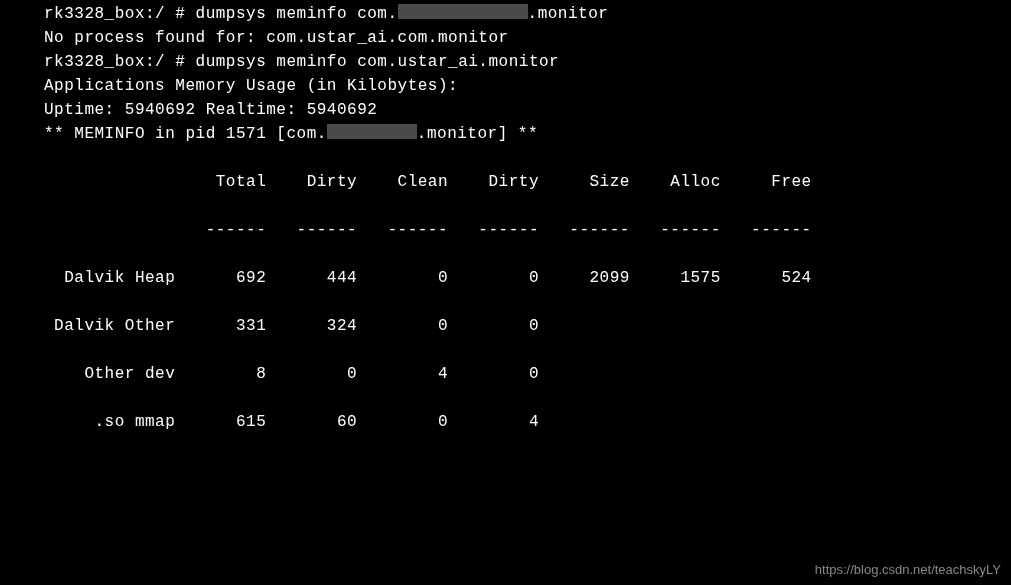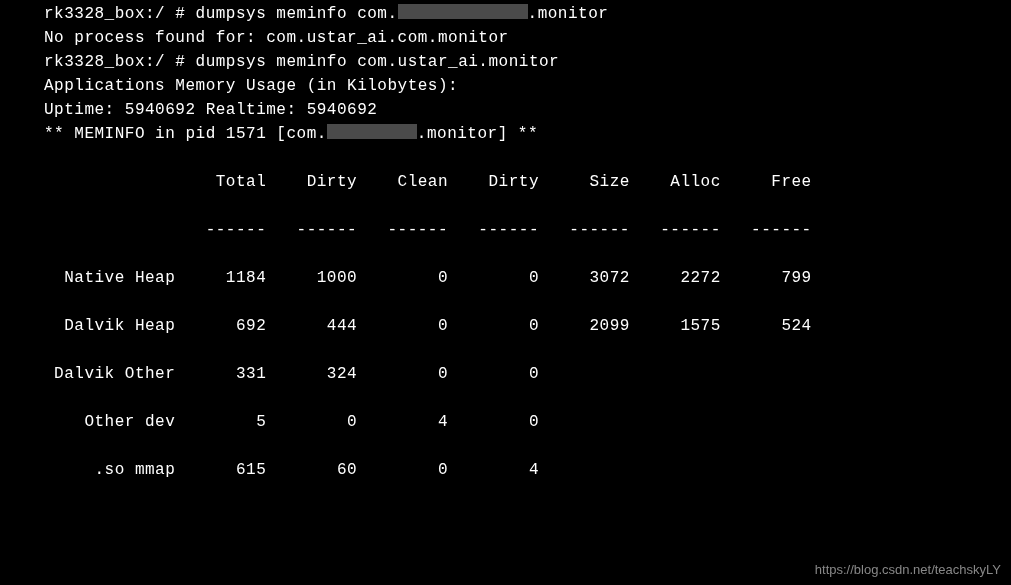--- a/index.html
+++ b/index.html
@@ -57,24 +57,23 @@
 <div class="terminal-line"><span>rk3328_box:/ # dumpsys meminfo com.</span><span class="redacted redacted-1"></span><span>.monitor</span></div>
 <div class="terminal-line">No process found for: com.ustar_ai.com.monitor</div>
 <div class="terminal-line">rk3328_box:/ # dumpsys meminfo com.ustar_ai.monitor</div>
 <div class="terminal-line">Applications Memory Usage (in Kilobytes):</div>
 <div class="terminal-line">Uptime: 5940692 Realtime: 5940692</div>
 <div class="terminal-line"></div>
 <div class="terminal-line"><span>** MEMINFO in pid 1571 [com.</span><span class="redacted redacted-2"></span><span>.monitor] **</span></div>
 <div class="table-section">
 <div class="terminal-line">                 Total    Dirty    Clean    Dirty     Size    Alloc     Free</div>
 <div class="terminal-line">                ------   ------   ------   ------   ------   ------   ------</div>
-<div class="terminal-line">  Native Heap     1184     1000        0        0     3072     2272      799</div>
 <div class="terminal-line">  Dalvik Heap      692      444        0        0     2099     1575      524</div>
 <div class="terminal-line"> Dalvik Other      331      324        0        0</div>
-<div class="terminal-line">    Other dev        5        0        4        0</div>
+<div class="terminal-line">    Other dev        8        0        4        0</div>
 <div class="terminal-line">     .so mmap      615       60        0        4</div>
 
 
 
 
 
 
 
 </div>
 

